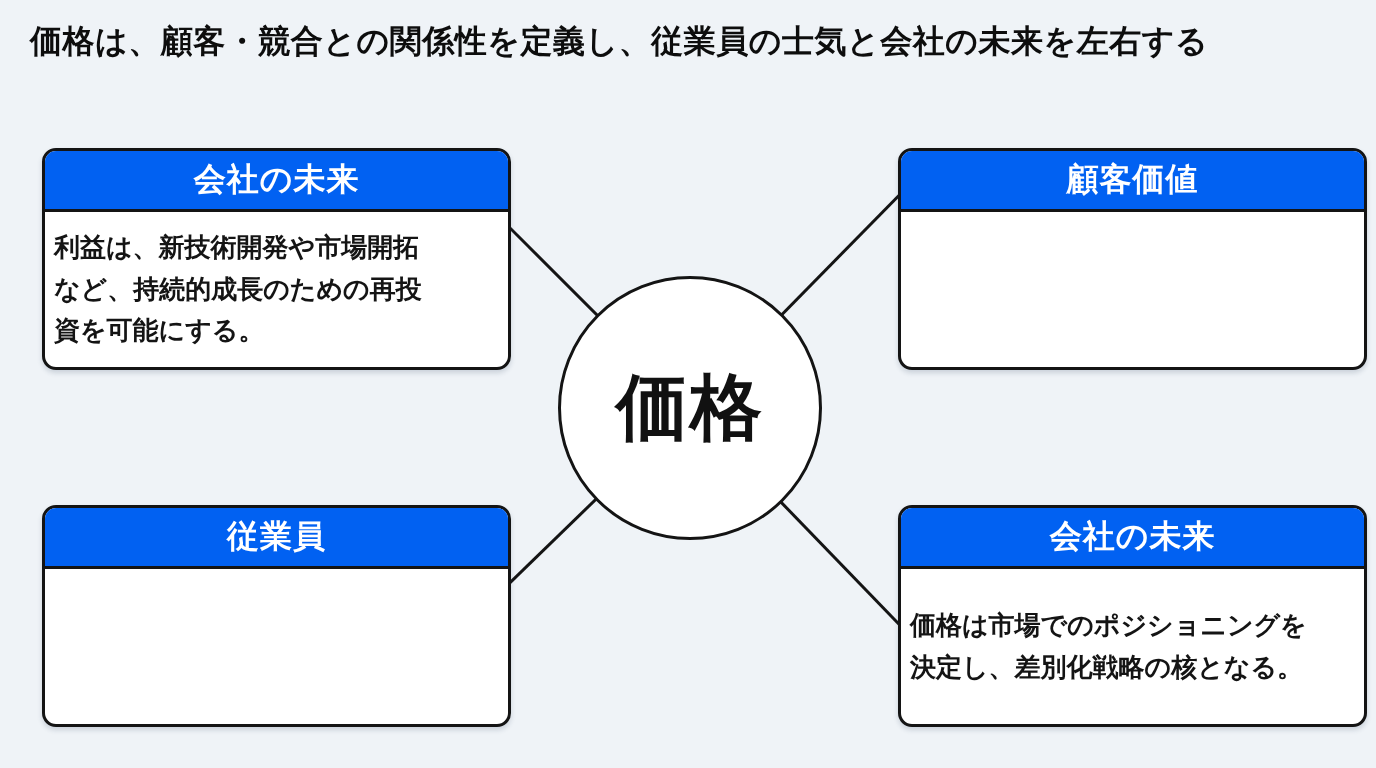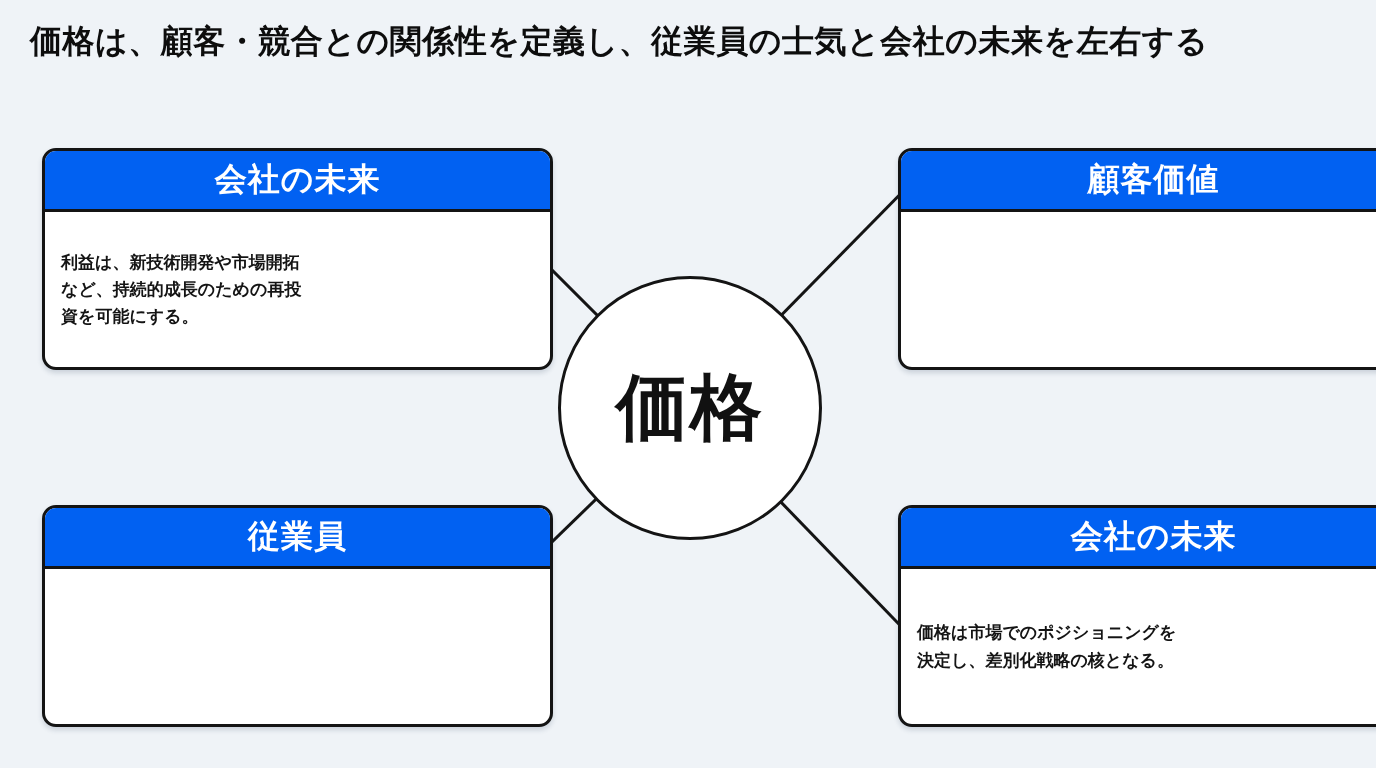--- a/index.html
+++ b/index.html
@@ -22,36 +22,36 @@
   }
   svg.connectors{position:absolute;left:0;top:0;z-index:1;}
   svg.connectors line{stroke:var(--line);stroke-width:3;}
   .center-node{
     position:absolute;left:558px;top:276px;width:264px;height:264px;
     background:#ffffff;border:3px solid var(--line);border-radius:50%;
     display:flex;align-items:center;justify-content:center;z-index:2;
   }
   .center-node .label{font-size:72px;font-weight:900;letter-spacing:2px;}
   .node{
-    position:absolute;width:511px;height:222px;
+    position:absolute;width:469px;height:222px;
     background:#ffffff;border:3px solid var(--line);border-radius:14px;
     overflow:hidden;z-index:3;
     box-shadow:0 3px 5px rgba(40,60,90,.18);
     display:flex;flex-direction:column;
   }
   .node .hdr{
     height:61px;flex:0 0 61px;background:var(--blue);
     border-bottom:3px solid var(--line);
     display:flex;align-items:center;justify-content:center;
     color:#ffffff;font-size:32px;font-weight:800;letter-spacing:1px;
   }
   .node .bdy{
     flex:1;display:flex;align-items:center;
-    padding:0 16px;
-    font-size:17px;font-weight:700;line-height:1.6;
+    padding:0 9px;
+    font-size:26px;font-weight:700;line-height:1.6;
     white-space:pre-line;text-align:left;color:#141414;
   }
   .node.tl{left:42px;top:148px;}
   .node.tr{left:898px;top:148px;border-radius:14px;}
   .node.bl{left:42px;top:505px;}
   .node.br{left:898px;top:505px;}
 </style>
 </head>
 <body>
 

